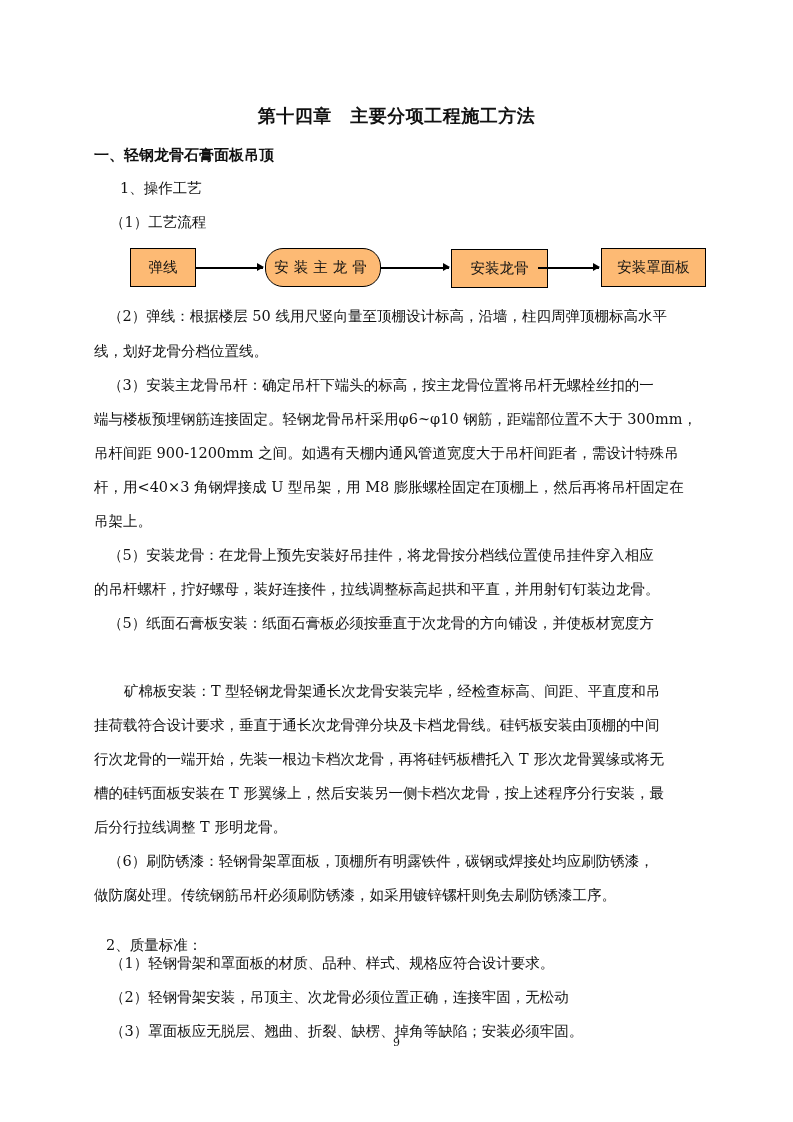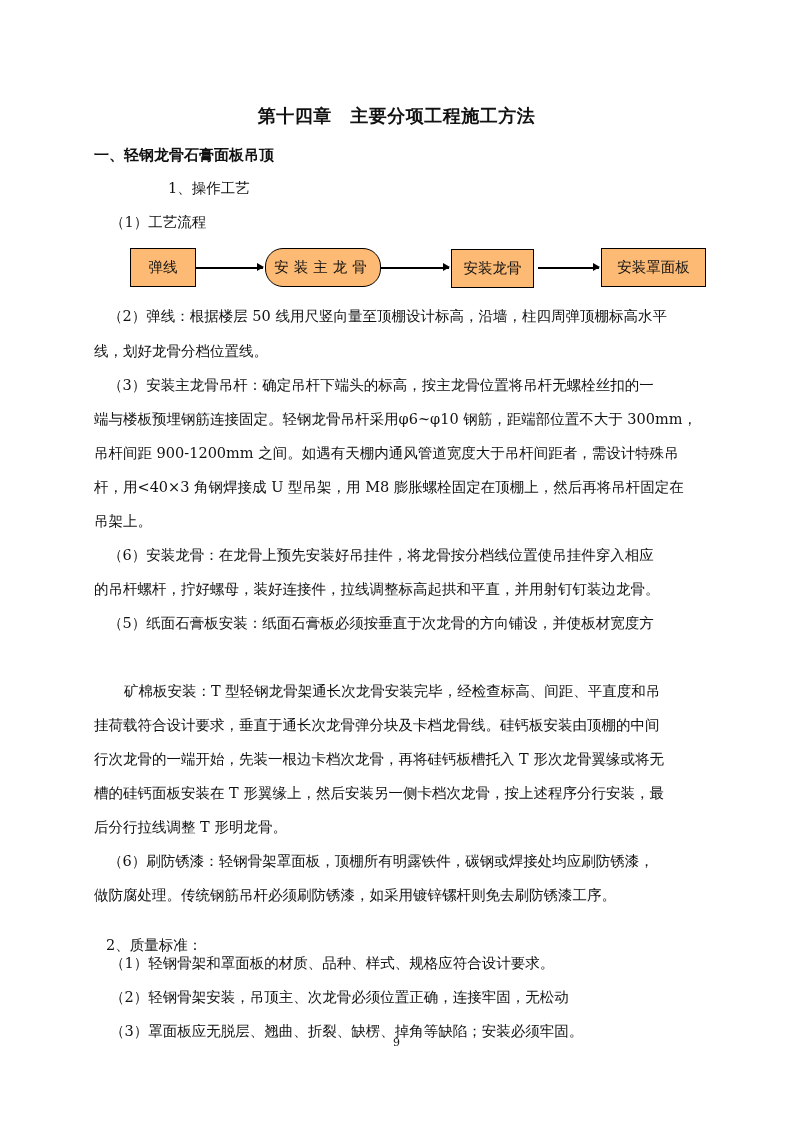--- a/index.html
+++ b/index.html
@@ -45,54 +45,54 @@
   }
 </style>
 </head>
 <body>
 
 <div class="page">
 
   <div class="chapter-title">第十四章　主要分项工程施工方法</div>
   <div class="section-heading">一、轻钢龙骨石膏面板吊顶</div>
 
-  <div class="line" style="left:120px; top:178px;margin-left:48px;">1、操作工艺</div>
+  <div class="line" style="left:120px; top:178px;">1、操作工艺</div>
   <div class="line" style="left:110px; top:212px;">（1）工艺流程</div>
 
   <div>
     <div class="flow-box" style="left:130px; top:248px; width:66px;">
       <span>弹线</span>
     </div>
     <div class="flow-arrow" style="left:196px; top:267px; width:67px;"></div>
 
     <div class="flow-box spaced" style="left:265px; top:248px; width:116px;">
       <span>安装主龙骨</span>
     </div>
     <div class="flow-arrow" style="left:381px; top:267px; width:68px;"></div>
 
-    <div class="flow-box" style="left:451px; top:249px; width:83px;">
+    <div class="flow-box" style="left:451px; top:249px; width:97px;">
       <span>安装龙骨</span>
     </div>
     <div class="flow-arrow" style="left:538px; top:267px; width:61px;"></div>
 
     <div class="flow-box" style="left:601px; top:248px; width:105px;">
       <span>安装罩面板</span>
     </div>
   </div>
 
   <div class="line" style="left:108px; top:306px;">（2）弹线：根据楼层 50 线用尺竖向量至顶棚设计标高，沿墙，柱四周弹顶棚标高水平</div>
   <div class="line" style="top:341px;">线，划好龙骨分档位置线。</div>
 
   <div class="line" style="left:108px; top:375px;">（3）安装主龙骨吊杆：确定吊杆下端头的标高，按主龙骨位置将吊杆无螺栓丝扣的一</div>
   <div class="line" style="top:409px;">端与楼板预埋钢筋连接固定。轻钢龙骨吊杆采用φ6~φ10 钢筋，距端部位置不大于 300mm，</div>
   <div class="line" style="top:443px;">吊杆间距 900-1200mm 之间。如遇有天棚内通风管道宽度大于吊杆间距者，需设计特殊吊</div>
   <div class="line" style="top:477px;">杆，用&lt;40×3 角钢焊接成 U 型吊架，用 M8 膨胀螺栓固定在顶棚上，然后再将吊杆固定在</div>
   <div class="line" style="top:511px;">吊架上。</div>
 
-  <div class="line" style="left:108px; top:545px;">（6）安装龙骨：在龙骨上预先安装好吊挂件，将龙骨按分档线位置使吊挂件穿入相应</div>
+  <div class="line" style="left:108px; top:545px;">（5）安装龙骨：在龙骨上预先安装好吊挂件，将龙骨按分档线位置使吊挂件穿入相应</div>
   <div class="line" style="top:579px;">的吊杆螺杆，拧好螺母，装好连接件，拉线调整标高起拱和平直，并用射钉钉装边龙骨。</div>
 
   <div class="line" style="left:108px; top:613px;">（5）纸面石膏板安装：纸面石膏板必须按垂直于次龙骨的方向铺设，并使板材宽度方</div>
 
   <div class="line" style="left:124px; top:681px;">矿棉板安装：T 型轻钢龙骨架通长次龙骨安装完毕，经检查标高、间距、平直度和吊</div>
   <div class="line" style="top:715px;">挂荷载符合设计要求，垂直于通长次龙骨弹分块及卡档龙骨线。硅钙板安装由顶棚的中间</div>
   <div class="line" style="top:749px;">行次龙骨的一端开始，先装一根边卡档次龙骨，再将硅钙板槽托入 T 形次龙骨翼缘或将无</div>
   <div class="line" style="top:783px;">槽的硅钙面板安装在 T 形翼缘上，然后安装另一侧卡档次龙骨，按上述程序分行安装，最</div>
   <div class="line" style="top:817px;">后分行拉线调整 T 形明龙骨。</div>
 

